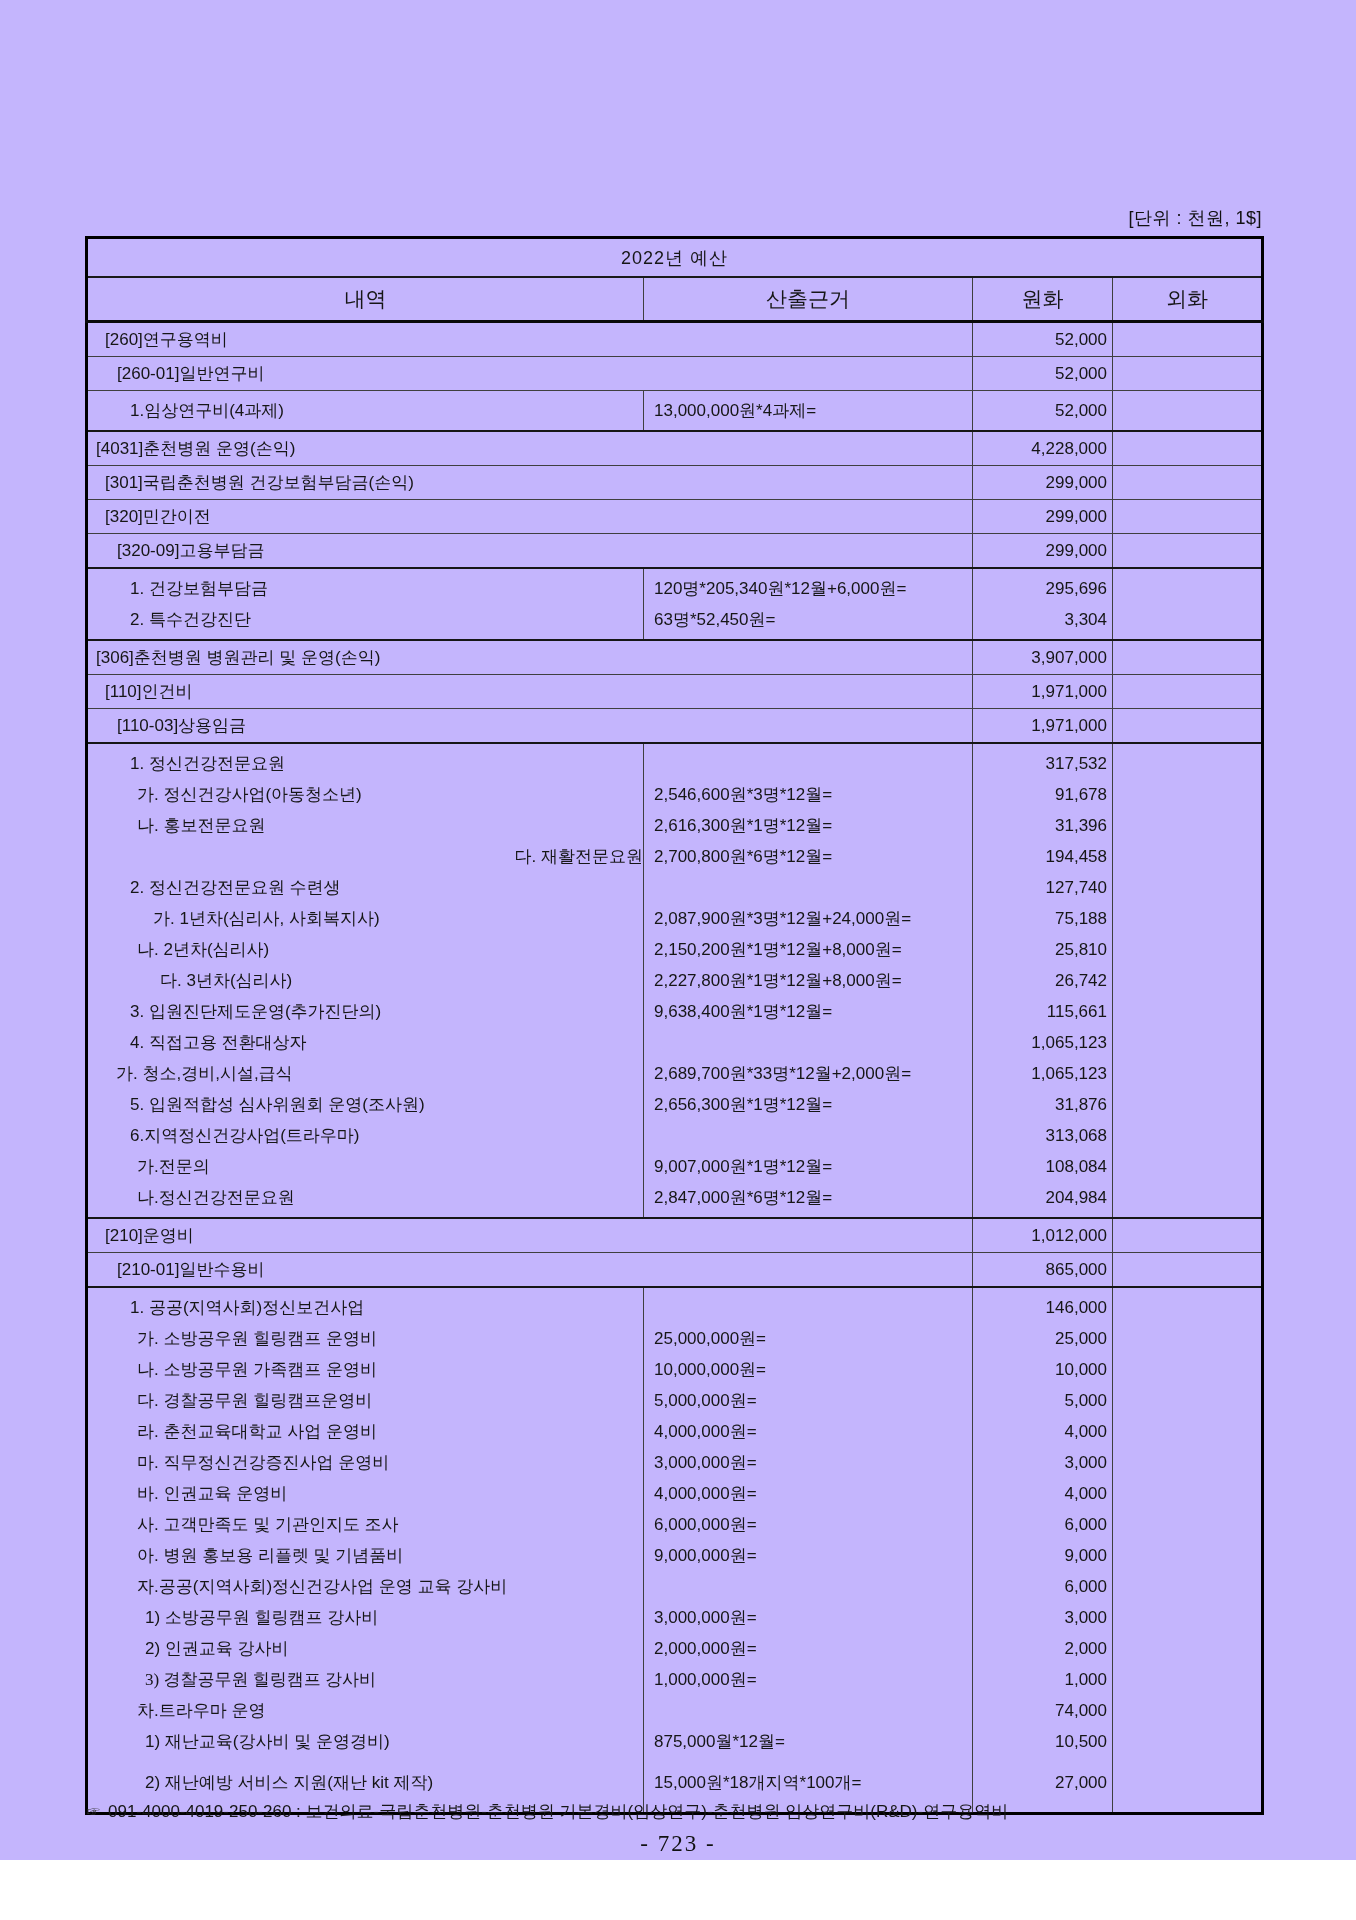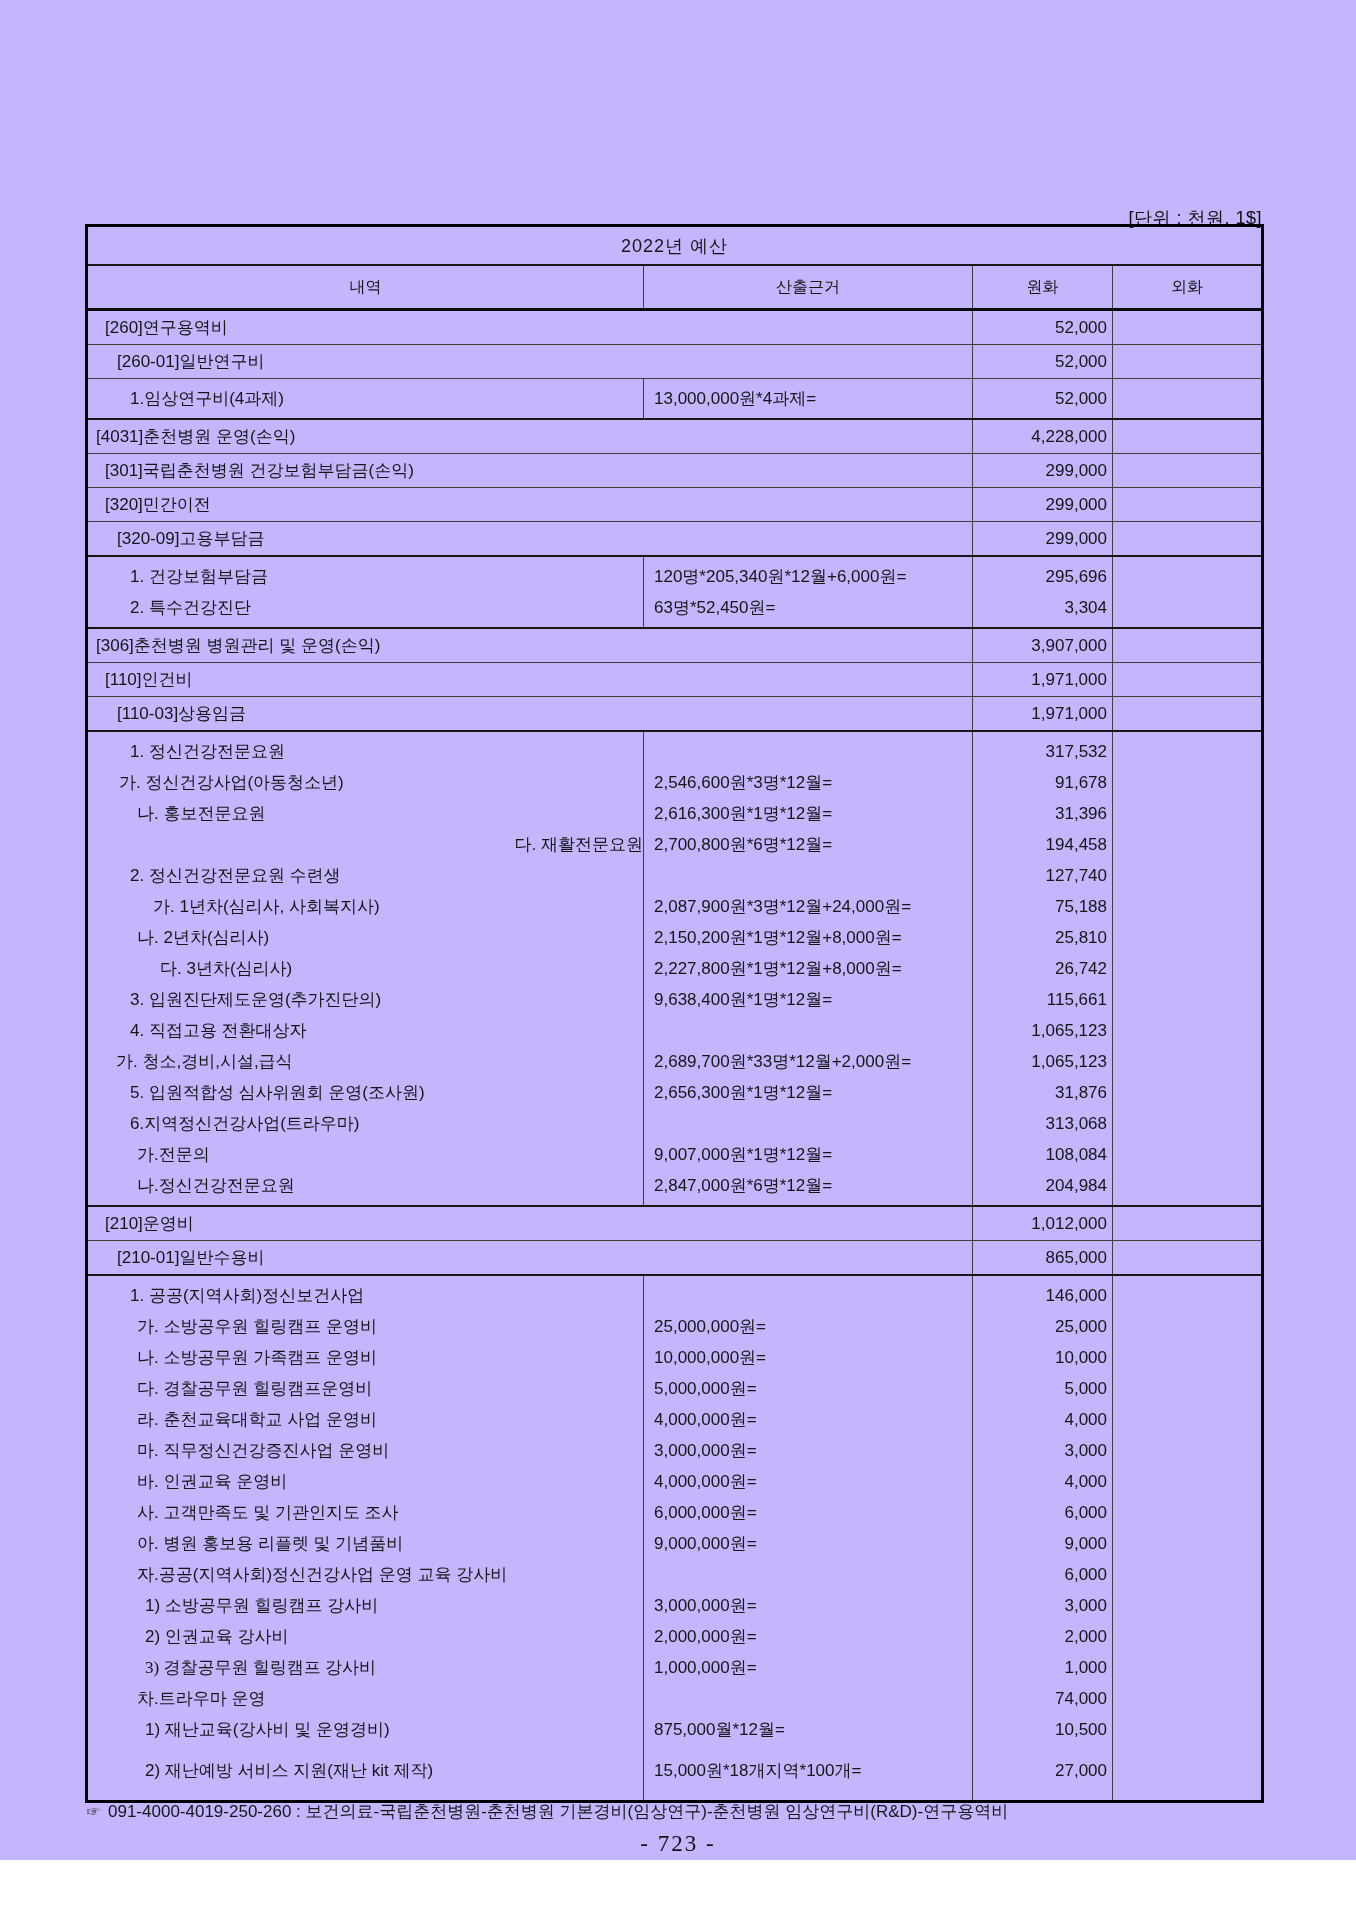--- a/index.html
+++ b/index.html
@@ -21,21 +21,21 @@
     top: 206px;
     right: 94px;
     font-size: 18px;
     letter-spacing: 0.5px;
     color: #111;
     white-space: nowrap;
   }
   table.budget {
     position: absolute;
     left: 85px;
-    top: 224px;
+    top: 236px;
     width: 1176px;
     border-collapse: collapse;
     table-layout: fixed;
     border: 3px solid #000;
     font-size: 17px;
     color: #161616;
   }
   col.c-item  { width: 557px; }
   col.c-basis { width: 329px; }
   col.c-krw   { width: 140px; }
@@ -44,21 +44,21 @@
   tr.title-row th {
     height: 35px;
     font-size: 18px;
     font-weight: normal;
     text-align: center;
     border-bottom: 2px solid #1a1a1a;
     letter-spacing: 1px;
   }
   tr.head-row th {
     height: 40px;
-    font-size: 16px;
+    font-size: 21px;
     font-weight: normal;
     text-align: center;
     border-bottom: 3px solid #0a0a0a;
     border-left: 1px solid #3f3f3f;
   }
   tr.head-row th:first-child { border-left: none; }
 
   td {
     border: 1px solid #3f3f3f;
     padding: 0;
@@ -207,21 +207,21 @@
           <td class="fx"></td>
         </tr>
         <tr class="section">
           <td class="item" colspan="2" style="padding-left: 29px;">[110-03]상용임금</td>
           <td class="num">1,971,000</td>
           <td class="fx"></td>
         </tr>
         <tr class="block thick">
           <td>
             <div class="line" style="padding-left: 42px;">1. 정신건강전문요원</div>
-            <div class="line" style="padding-left: 31px;">가. 정신건강사업(아동청소년)</div>
+            <div class="line" style="padding-left: 49px;">가. 정신건강사업(아동청소년)</div>
             <div class="line" style="padding-left: 49px;">나. 홍보전문요원</div>
             <div class="line" style="padding-left: 49px; text-align: right;">다. 재활전문요원</div>
             <div class="line" style="padding-left: 42px;">2. 정신건강전문요원 수련생</div>
             <div class="line" style="padding-left: 65px;">가. 1년차(심리사, 사회복지사)</div>
             <div class="line" style="padding-left: 49px;">나. 2년차(심리사)</div>
             <div class="line" style="padding-left: 72px;">다. 3년차(심리사)</div>
             <div class="line" style="padding-left: 42px;">3. 입원진단제도운영(추가진단의)</div>
             <div class="line" style="padding-left: 42px;">4. 직접고용 전환대상자</div>
             <div class="line" style="padding-left: 28px;">가. 청소,경비,시설,급식</div>
             <div class="line" style="padding-left: 42px;">5. 입원적합성 심사위원회 운영(조사원)</div>

